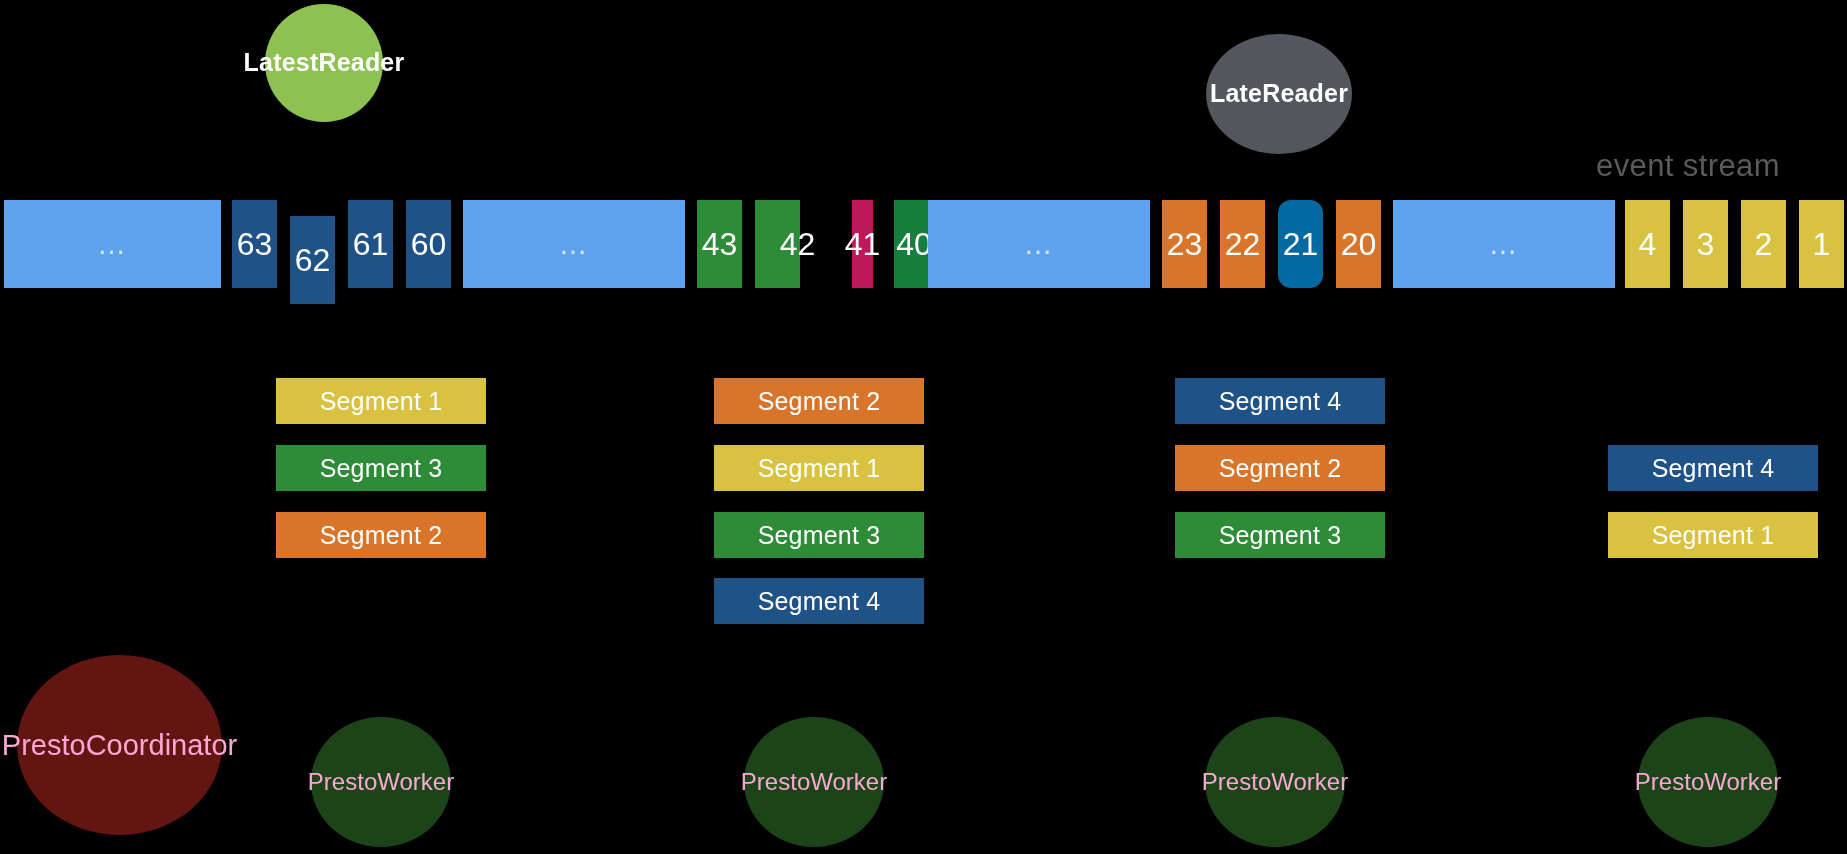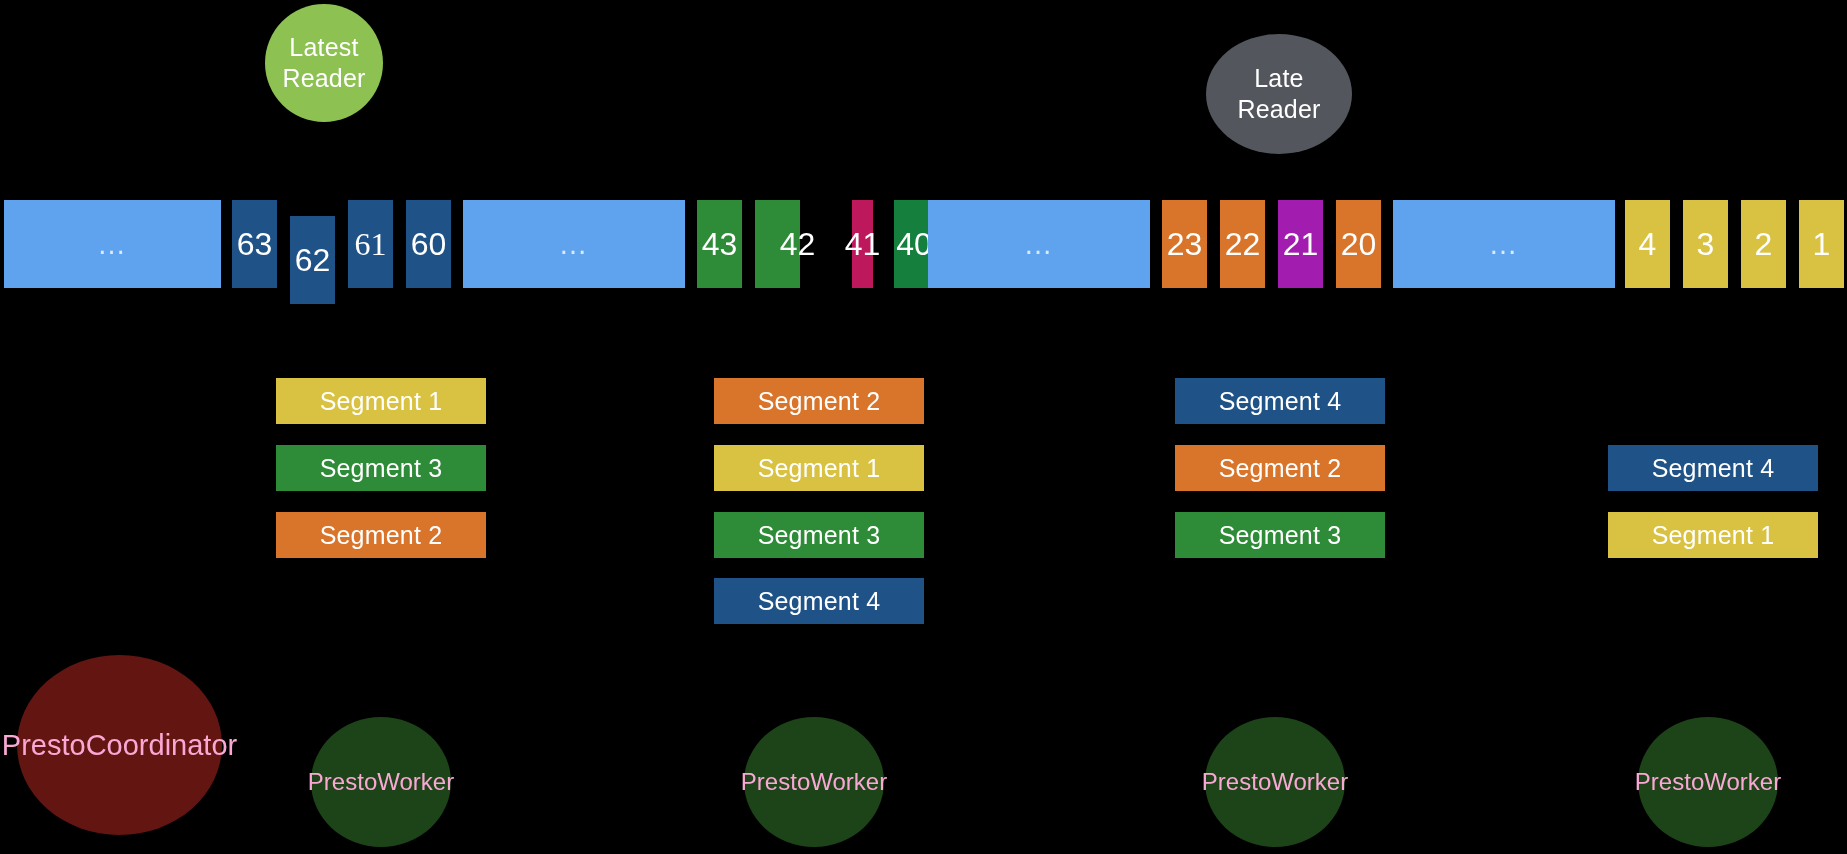--- a/index.html
+++ b/index.html
@@ -17,28 +17,29 @@
     height: 854px;
     background: #000000;
     overflow: hidden;
   }
 
   
   .reader {
     position: absolute;
     border-radius: 50%;
     display: flex;
-    flex-direction: column;
+    flex-direction: row;
     align-items: center;
     justify-content: center;
     color: #ffffff;
     font-size: 25px;
     line-height: 1.26;
     text-align: center;
     letter-spacing: 0.2px;
+    font-weight: bold;
   }
 
   
   .stream-label {
     position: absolute;
     color: #5a5a5a;
     font-size: 31px;
     letter-spacing: 0.4px;
     white-space: nowrap;
   }
@@ -104,36 +105,37 @@
       <div class="reader" style="left: 265px; top: 4px; width: 118px; height: 118px; background: rgb(141, 193, 82);">
         <span>Latest</span>
         <span>Reader</span>
       </div>
       <div class="reader" style="left: 1206px; top: 0px; width: 146px; height: 120px; background: rgb(83, 86, 92); margin-top: 34px;">
         <span>Late</span>
         <span>Reader</span>
       </div>
     </div>
 
+  <div class="stream-label" style="left: 1596px; top: 148px; color: rgb(90, 90, 90);">event stream</div>
 
   <div class="stream-row" id="stream-row">
       <div class="evt ellipsis" style="left: 4px; width: 217px; background: rgb(95, 162, 238);">…</div>
       <div class="evt" style="left: 232px; width: 45px; background: rgb(31, 82, 135);">63</div>
       <div class="evt" style="left: 290px; width: 45px; background: rgb(31, 82, 135); margin-top: 16px;">62</div>
-      <div class="evt" style="left: 348px; width: 45px; background: rgb(31, 82, 135); font-family: Liberation Serif, serif;">61</div>
+      <div class="evt" style="left: 348px; width: 45px; background: rgb(31, 82, 135);">61</div>
       <div class="evt" style="left: 406px; width: 45px; background: rgb(31, 82, 135);">60</div>
       <div class="evt ellipsis" style="left: 463px; width: 222px; background: rgb(95, 162, 238);">…</div>
       <div class="evt" style="left: 697px; width: 45px; background: rgb(46, 139, 55);">43</div>
       <div class="evt" style="left: 755px; width: 45px; background: rgb(46, 139, 55); padding-left: 40px;">42</div>
       <div class="evt" style="left: 852px; width: 21px; background: #be185d;">41</div>
       <div class="evt" style="left: 894px; width: 40px; background: #15803d;">40</div>
       <div class="evt ellipsis" style="left: 928px; width: 222px; background: rgb(95, 162, 238);">…</div>
       <div class="evt" style="left: 1162px; width: 45px; background: rgb(217, 117, 43);">23</div>
       <div class="evt" style="left: 1220px; width: 45px; background: rgb(217, 117, 43);">22</div>
-      <div class="evt" style="left: 1278px; width: 45px; background: #a21caf;">21</div>
+      <div class="evt" style="left: 1278px; width: 45px; background: #0369a1; border-radius: 13px;">21</div>
       <div class="evt" style="left: 1336px; width: 45px; background: rgb(217, 117, 43);">20</div>
       <div class="evt ellipsis" style="left: 1393px; width: 222px; background: rgb(95, 162, 238);">…</div>
       <div class="evt" style="left: 1625px; width: 45px; background: rgb(217, 194, 65);">4</div>
       <div class="evt" style="left: 1683px; width: 45px; background: rgb(217, 194, 65);">3</div>
       <div class="evt" style="left: 1741px; width: 45px; background: rgb(217, 194, 65);">2</div>
       <div class="evt" style="left: 1799px; width: 45px; background: rgb(217, 194, 65);">1</div>
     </div>
 
   <div id="segments-layer">
       <div class="seg" style="left: 276px; width: 210px; top: 378px; background: rgb(217, 194, 65);">Segment 1</div>

